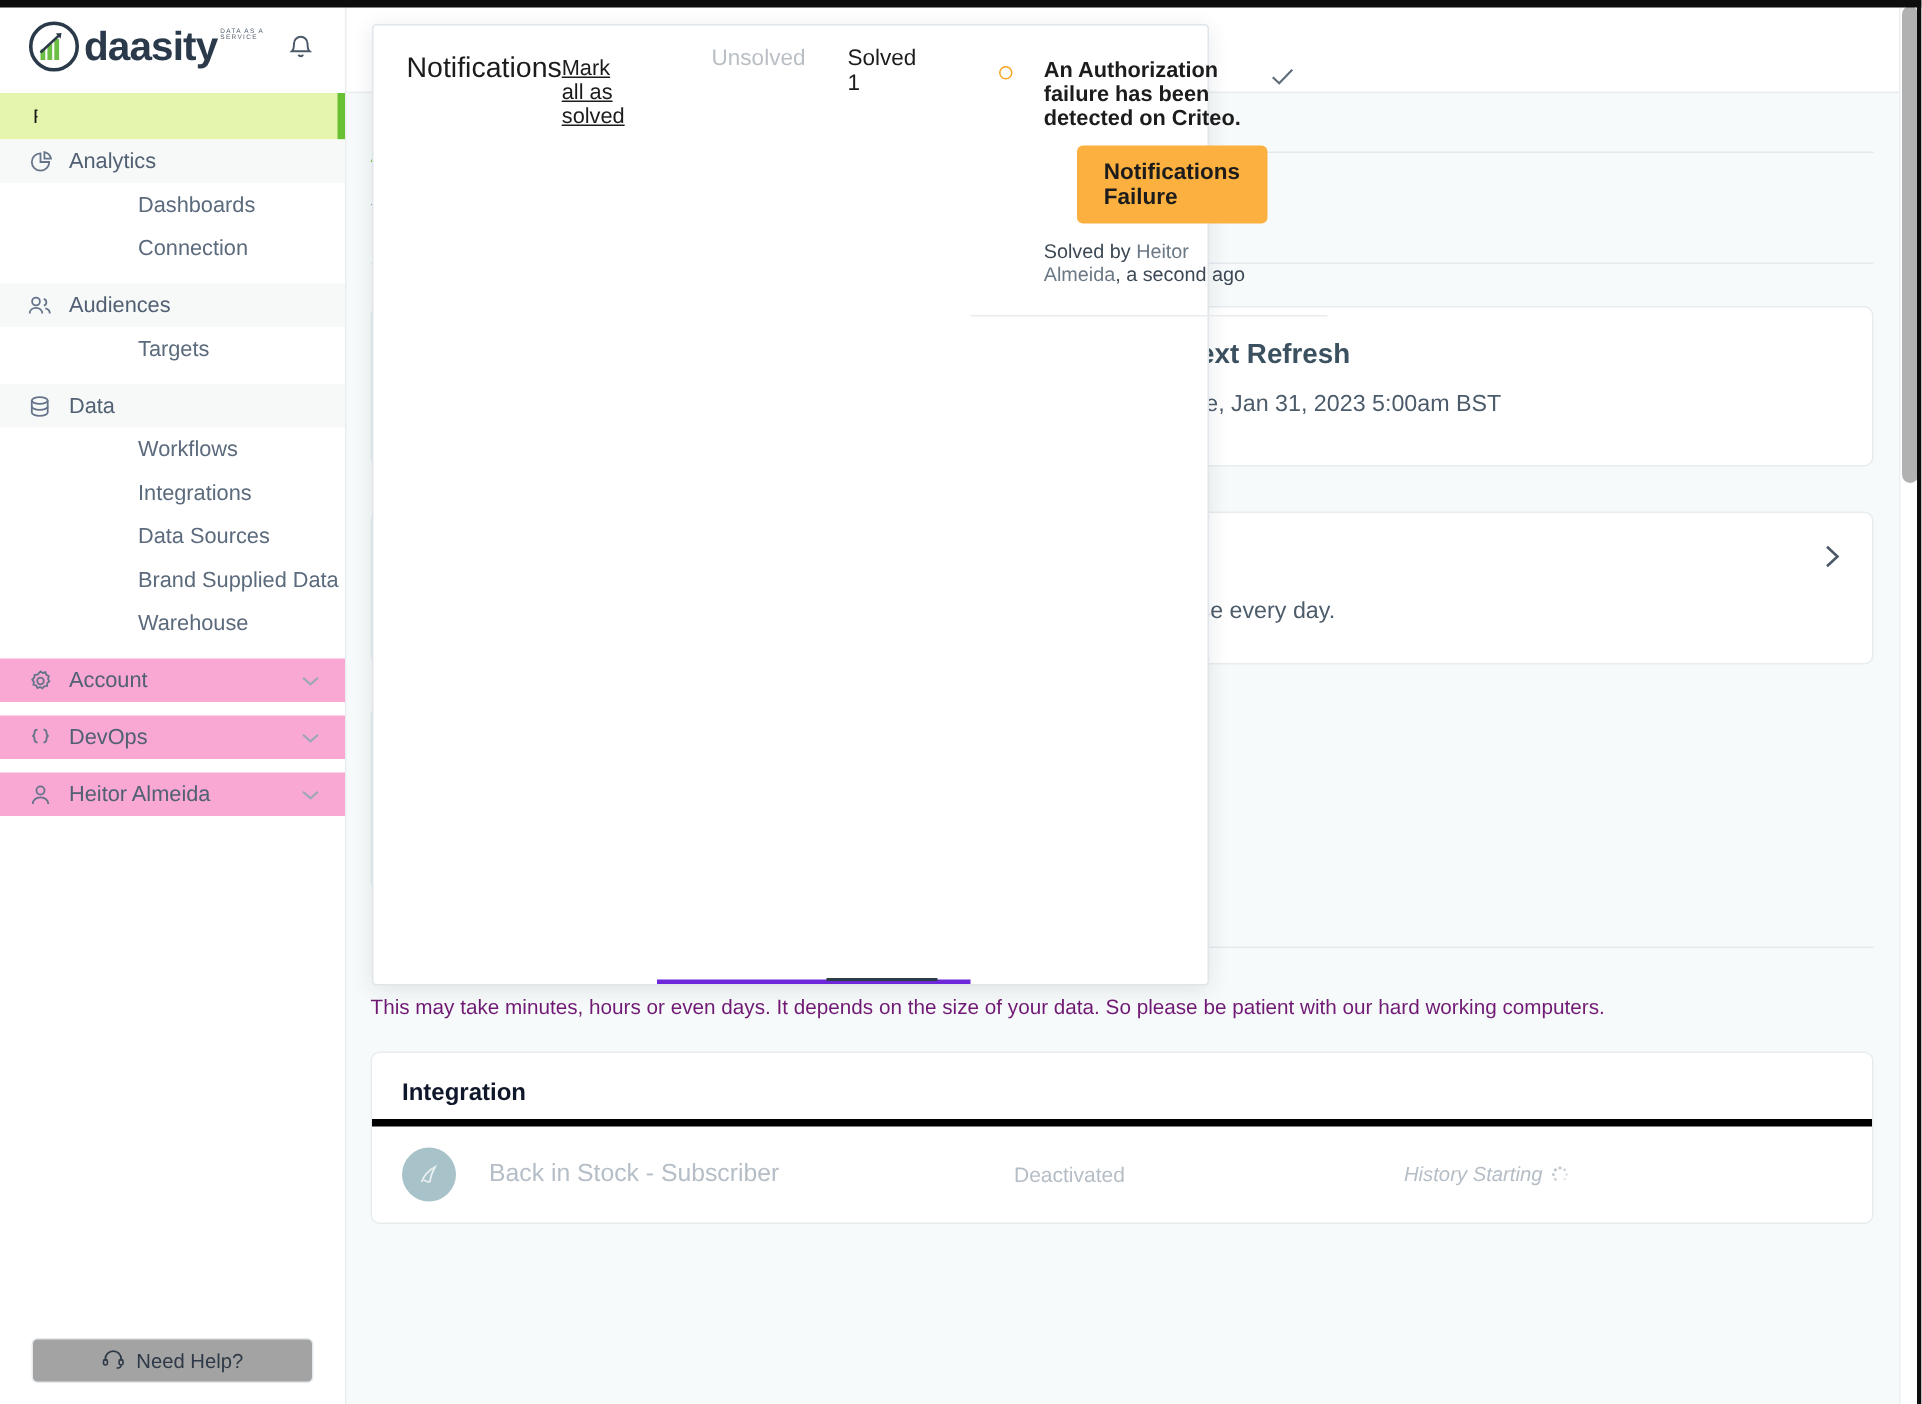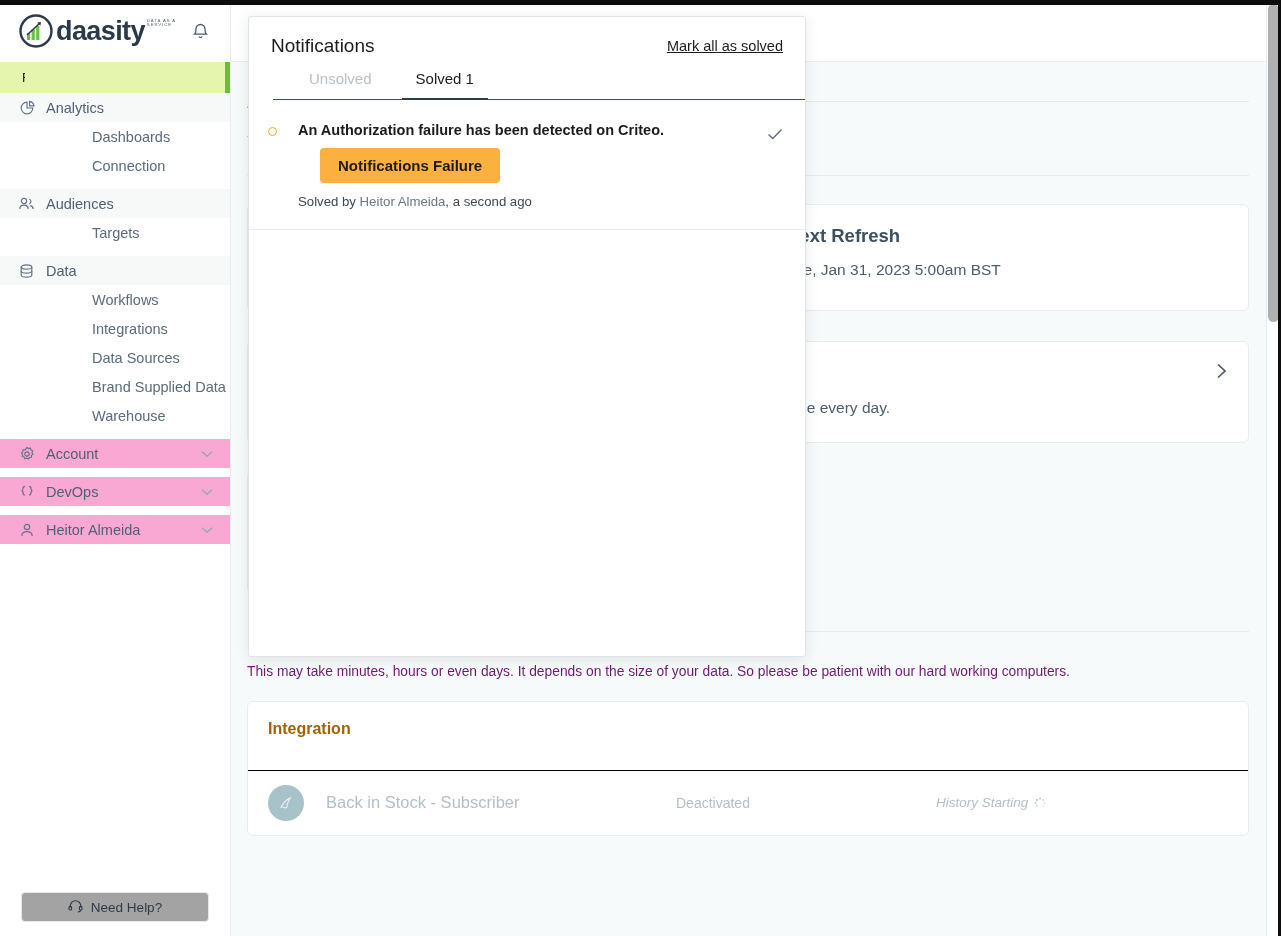--- a/index.html
+++ b/index.html
@@ -270,25 +270,25 @@
   }
 
   .table-card {
     margin: 22px 32px 0 16px;
     background: #ffffff;
     border: 1px solid #e7ecef;
     border-radius: 6px;
     overflow: hidden;
   }
   .table-head {
-    padding: 18px 20px 32px 20px;
+    padding: 18px 20px 8px 20px;
     font-size: 16px;
-    color: #a16207;
+    color: #0f172a;
     font-weight: 700;
-    border-bottom: 1px solid #000000;
+    border-bottom: 5px solid #000000;
   }
   .table-row {
     display: flex;
     align-items: center;
     padding: 14px 20px;
     gap: 0;
   }
   .t-icon {
     width: 36px; height: 36px;
     border-radius: 50%;
@@ -326,21 +326,21 @@
     left: 248px;
     top: 16px;
     width: 558px;
     height: 641px;
     background: #ffffff;
     border: 1px solid #dfe5e9;
     border-radius: 3px;
     box-shadow: 0 3px 14px rgba(20,35,55,0.10);
     z-index: 50;
     display: flex;
-    flex-direction: column;
+    flex-direction: row;
   }
   .notif-head {
     display: flex;
     align-items: flex-start;
     justify-content: space-between;
     padding: 18px 22px 0 22px;
   }
   .notif-title {
     font-size: 19px;
     color: #1c1c1c;
@@ -348,24 +348,23 @@
   }
   .notif-mark {
     font-size: 14.5px;
     color: #1c1c1c;
     text-decoration: underline;
     cursor: pointer;
     margin-top: 3px;
   }
   .notif-tabs {
     display: flex;
-    gap: 16px;
+    gap: 0;
     padding: 13px 22px 0 22px;
-    border-bottom: 1px solid #6d28d9;
-    margin-left: 24px;
+    border-bottom: 3px solid #6d28d9;
   }
   .notif-tab {
     padding: 0 14px 11px 14px;
     font-size: 15px;
     color: #b9bfc5;
     cursor: pointer;
     border-bottom: 2px solid transparent;
     margin-bottom: -1px;
   }
   .notif-tab.active {

